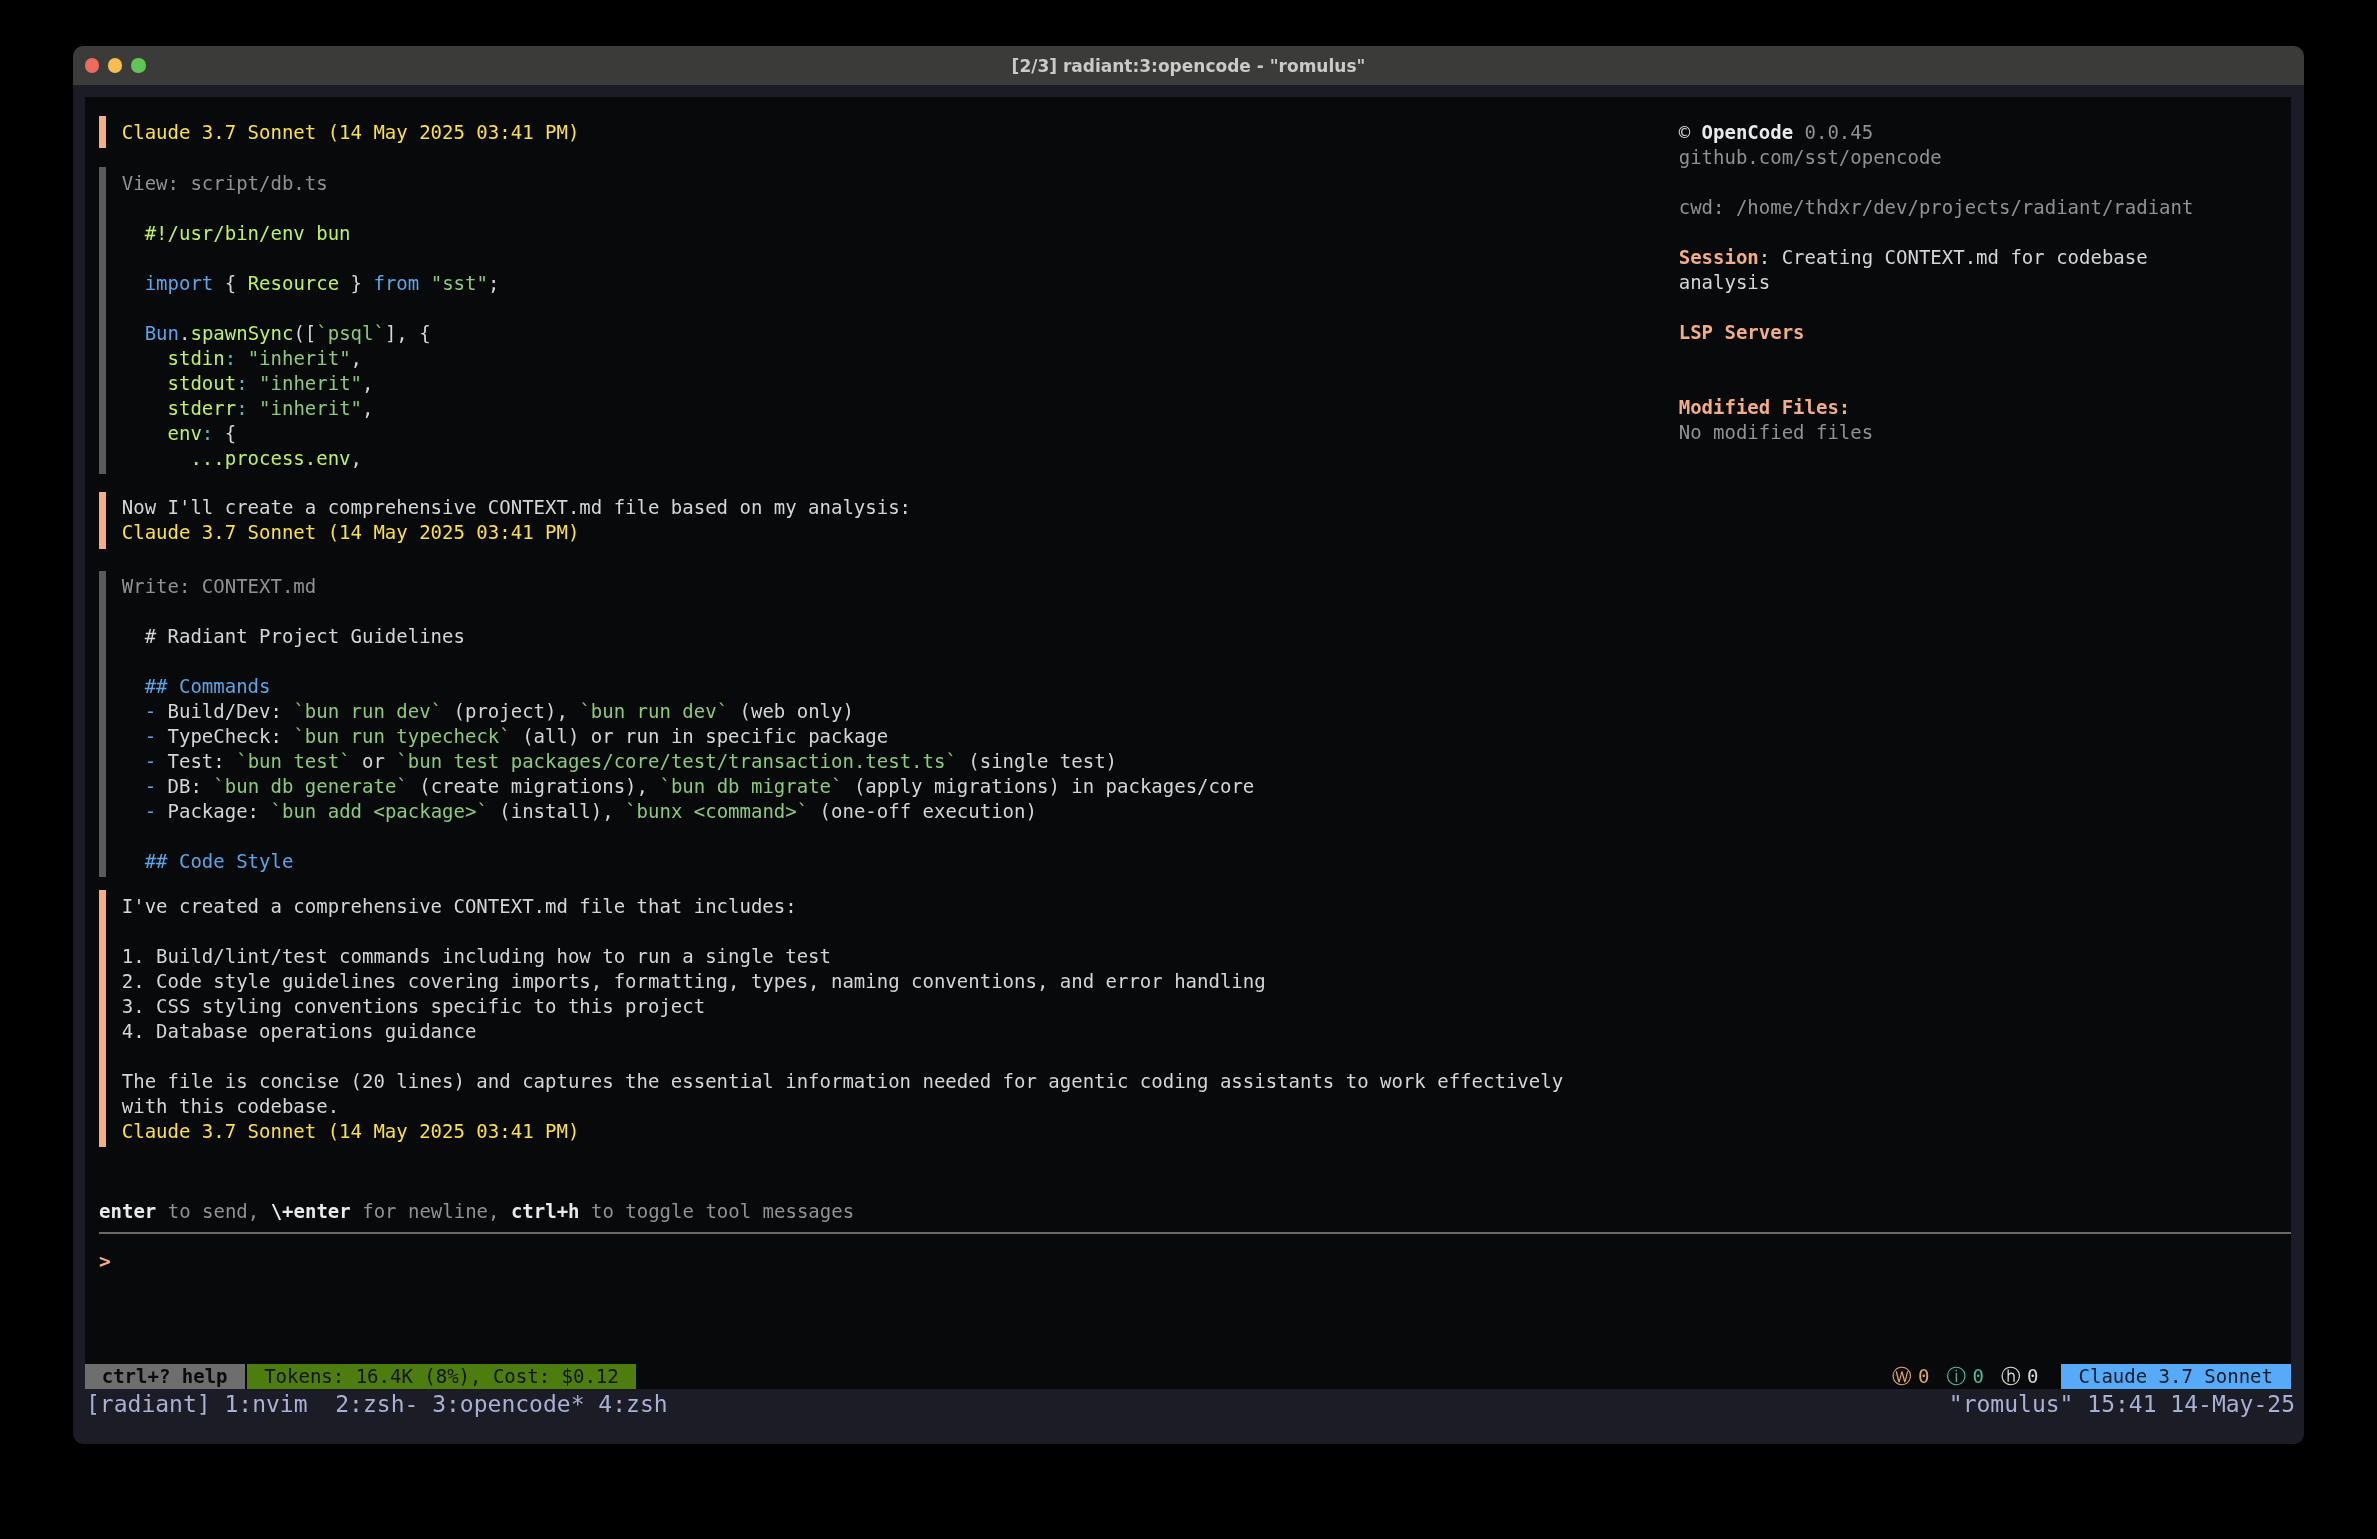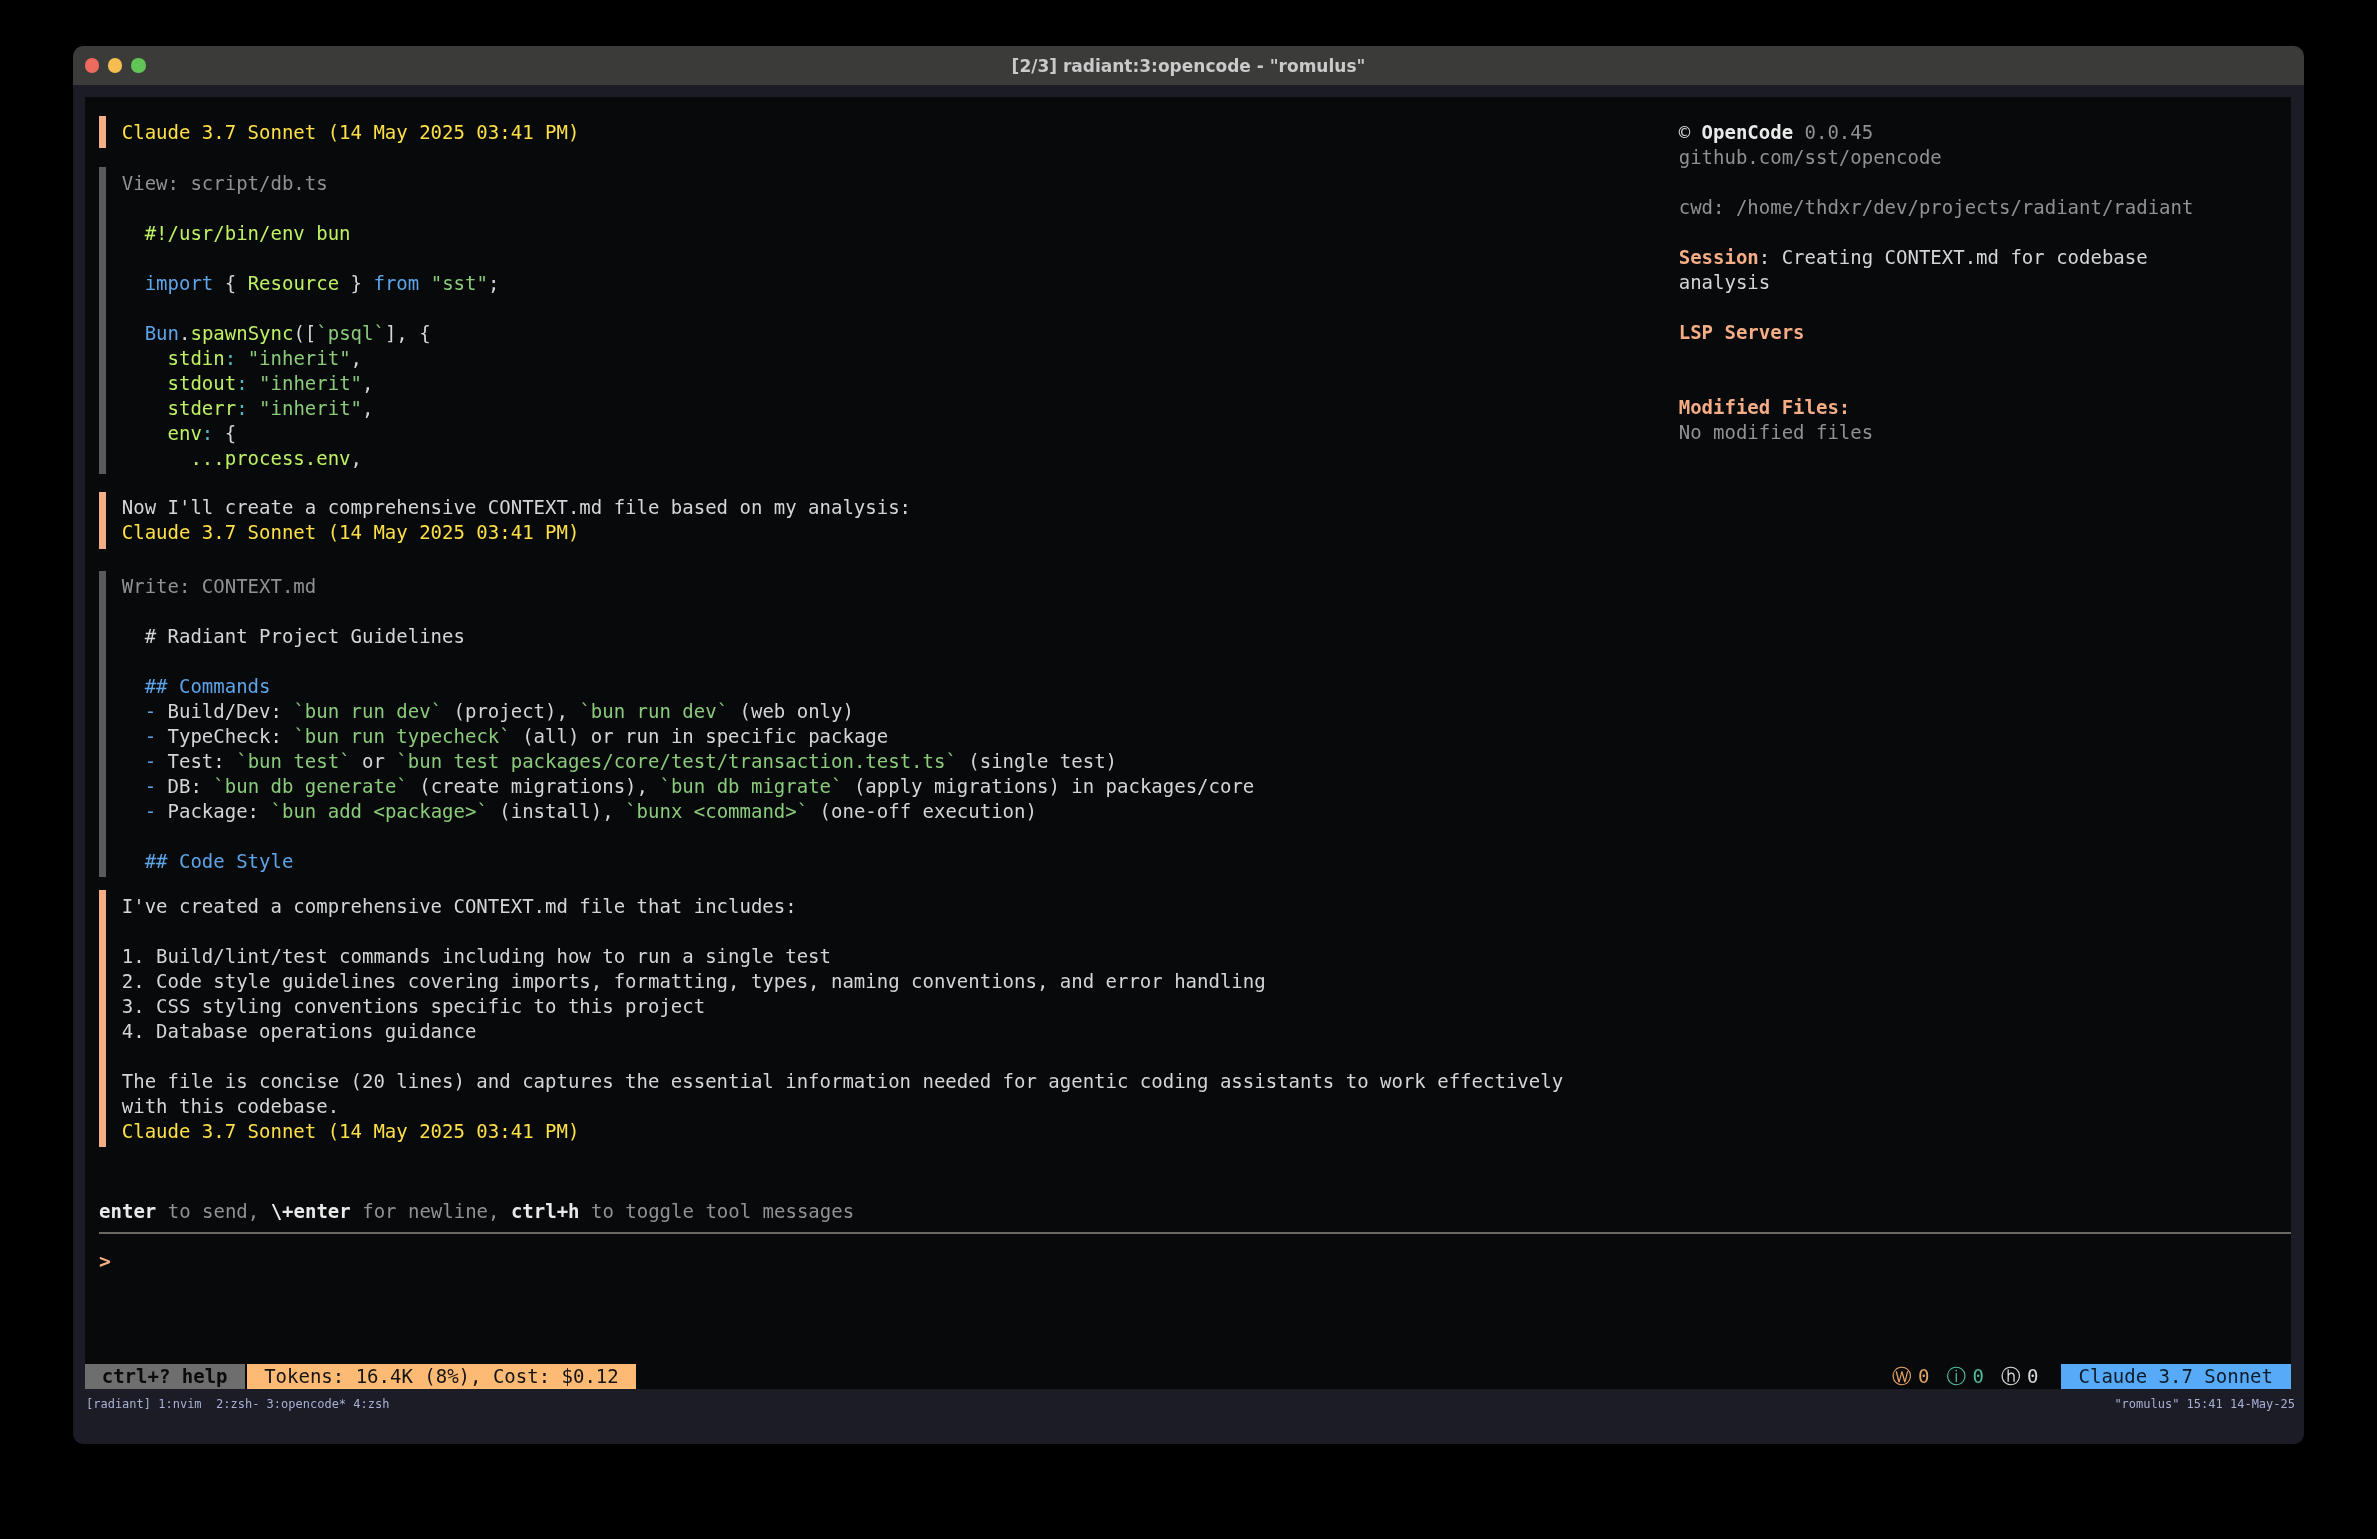--- a/index.html
+++ b/index.html
@@ -37,31 +37,31 @@
   .c-mut{color:#8f9192;margin-top:32px;} .c-b{color:#5da4e8;} .c-p{color:#bef264;} .c-gr{color:#8acb7c;}
   .c-c{color:#53b5c0;} .c-ob{color:#f4ad85;font-weight:bold;margin-top:12px;}
   
   .sidebar{position:absolute;left:1594px;top:23px;width:620px;}
   
   .status-row{position:absolute;left:0;right:0;bottom:0;height:25px;display:flex;
               justify-content:space-between;align-items:stretch;font-size:19px;}
   .status-left{display:flex;}
   .chip{height:25px;line-height:25px;padding:0 17px;white-space:pre;}
   .chip-help{background:#6e6e6e;color:#0b0b0b;font-weight:bold;}
-  .chip-tokens{background:#fdba74;color:#141414;margin-left:2.6px;}
+  .chip-tokens{background:#4d7c0f;color:#141414;margin-left:2.6px;}
   .status-right{display:flex;align-items:center;}
   .diags{display:flex;align-items:center;gap:17px;margin-right:22px;}
   .diag{display:flex;align-items:center;gap:6.5px;line-height:25px;}
   .diag-icon{font-family:"DejaVu Sans","Liberation Sans",sans-serif;font-size:19.6px;}
   .diag-warning{color:#e2a365;} .diag-info{color:#4fb99b;} .diag-hint{color:#d8dada;}
   .chip-model{background:#57aaf7;color:#0e1b28;height:25px;line-height:25px;padding:0 18px;white-space:pre;}
   
   .tmux{position:absolute;left:0;right:0;top:1304px;height:29px;background:#1b1c26;
         display:flex;justify-content:space-between;align-items:center;padding:0 9px 0 13px;
-        box-sizing:border-box;font-size:12px;color:#a8b0d4;white-space:pre;}
+        box-sizing:border-box;font-size:23px;color:#a8b0d4;white-space:pre;}
 </style>
 </head>
 <body>
 
 <div class="screen">
   <div class="window">
 
     <div class="titlebar">
       <div class="traffic">
         <span class="tl tl-red"></span>

